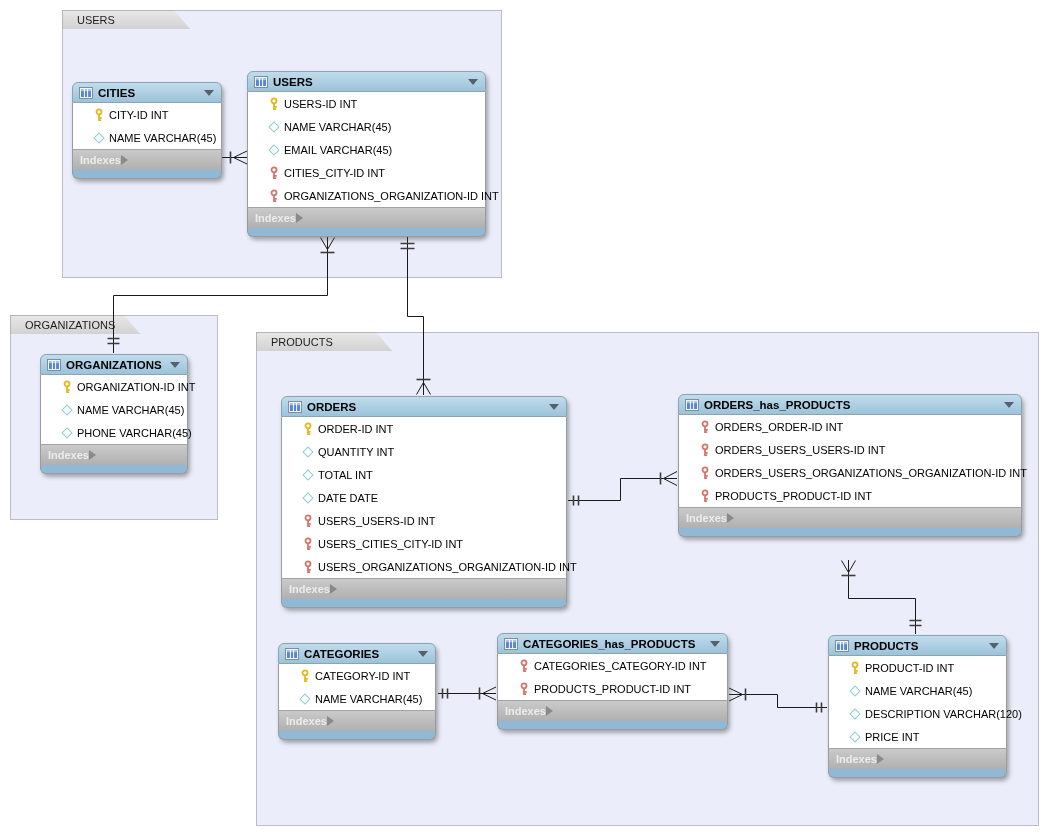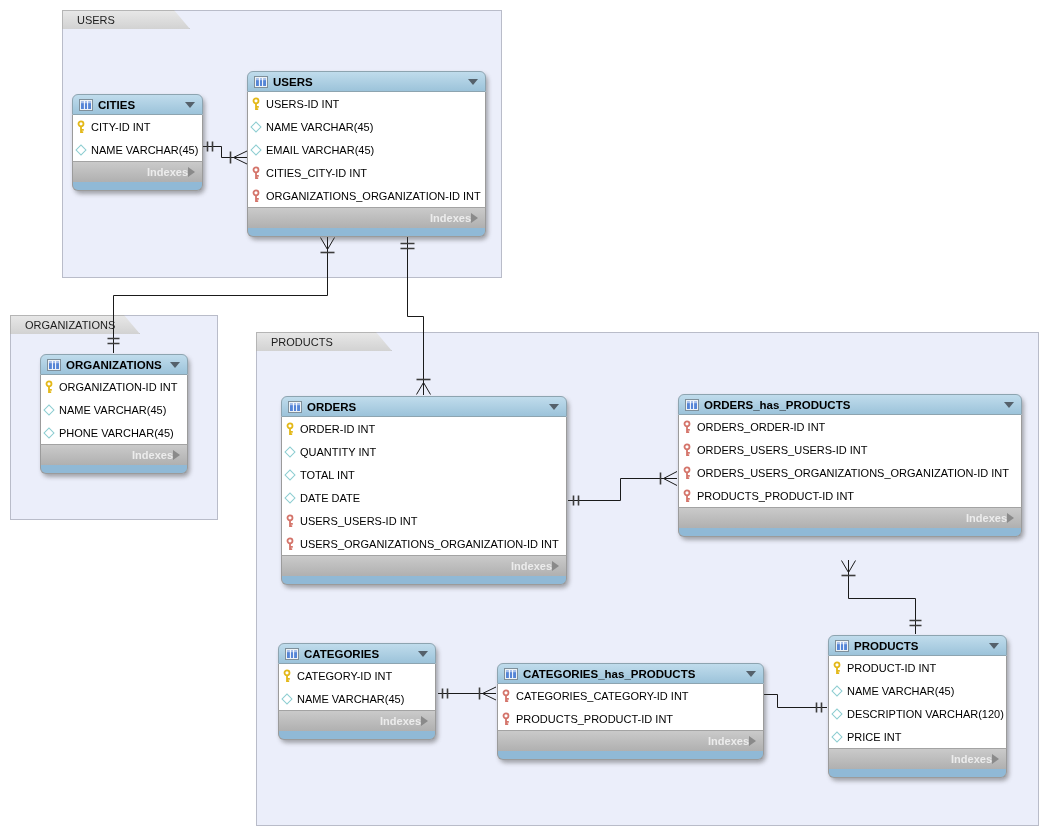--- a/index.html
+++ b/index.html
@@ -22,30 +22,30 @@
 
   
   .table{position:absolute;border-radius:7px;box-shadow:2px 3px 4px rgba(70,70,70,.45);}
   .thead{height:21px;background:linear-gradient(#c0dcec,#9cc3da);
          border:1px solid #8da4b0;border-radius:6px 6px 0 0;box-sizing:border-box;
          display:flex;align-items:center;padding:0 7px 0 6px;}
   .tname{font-weight:bold;font-size:11.5px;color:#000;margin-left:5px;flex:1;white-space:nowrap;}
   .tri-down{width:0;height:0;border-left:5px solid transparent;border-right:5px solid transparent;
             border-top:6px solid #55616b;display:inline-block;}
   .trows{background:#ffffff;border-left:1px solid #9b9b9b;border-right:1px solid #9b9b9b;}
-  .trow{height:23px;display:flex;align-items:center;padding:0 2px;font-size:11px;color:#000;white-space:nowrap;}
+  .trow{height:23px;display:flex;align-items:center;padding:0 20px;font-size:11px;color:#000;white-space:nowrap;}
   .cicon{width:12px;display:flex;justify-content:center;align-items:center;flex:none;}
   .clabel{margin-left:4px;}
   .pk{color:#e3b818;}
   .fk{color:#d4746a;}
   .diamond{width:6px;height:6px;border:1.5px solid #8ccdd1;background:#fff;
            transform:rotate(45deg);display:inline-block;}
   .indexes{height:20px;background:linear-gradient(#cacaca,#b0b0b0);
            border-left:1px solid #9b9b9b;border-right:1px solid #9b9b9b;border-top:1px solid #a3a3a3;
-           box-sizing:content-box;display:flex;align-items:center;justify-content:flex-end;
+           box-sizing:content-box;display:flex;align-items:center;justify-content:flex-start;
            padding:0 7px;font-size:11px;font-weight:bold;color:#ececec;}
   .tri-right{width:0;height:0;border-top:5px solid transparent;border-bottom:5px solid transparent;
              border-left:7px solid #8a8a8a;display:inline-block;}
   .bstrip{height:8px;background:#90b9d6;border:1px solid #9b9b9b;border-top:none;
           border-radius:0 0 6px 6px;}
   .hidden-defs{position:absolute;width:0;height:0;overflow:hidden;}
 </style>
 </head>
 <body>
 
@@ -121,21 +121,21 @@
       <path class="tick" d="M479.5 687.5 V699.5"></path>
     </g>
     <g>
       <path d="M729 694.5 H777.5 V707.5 H827"></path>
       <path d="M742.5 694.5 L729 688 M742.5 694.5 L729 701"></path>
       <path class="tick" d="M745.5 688.5 V700.5"></path>
       <path class="tick" d="M816.5 702.5 V712.5 M821.5 702.5 V712.5"></path>
     </g>
   </svg>
 
-  <div class="table" style="left:72px;top:94px;width:131px">
+  <div class="table" style="left:72px;top:82px;width:150px">
     <div class="thead">
       <svg width="14" height="12">
           <use href="#ic-table"></use>
         </svg>
       <span class="tname">CITIES</span>
       <i class="tri-down"></i>
     </div>
     <div class="trows">
       <div class="trow">
         <span class="cicon">
@@ -291,20 +291,28 @@
             </svg>
           </span>
         <span class="clabel">USERS_USERS-ID INT</span>
       </div>
       <div class="trow">
         <span class="cicon">
             <svg class="fk" width="10" height="14">
               <use href="#ic-key"></use>
             </svg>
           </span>
+        <span class="clabel">USERS_CITIES_CITY-ID INT</span>
+      </div>
+      <div class="trow">
+        <span class="cicon">
+            <svg class="fk" width="10" height="14">
+              <use href="#ic-key"></use>
+            </svg>
+          </span>
         <span class="clabel">USERS_ORGANIZATIONS_ORGANIZATION-ID INT</span>
       </div>
     </div>
     <div class="indexes">
       <span>Indexes</span>
       <i class="tri-right"></i>
     </div>
     <div class="bstrip"></div>
   </div>
 
@@ -381,21 +389,21 @@
         <span class="clabel">NAME VARCHAR(45)</span>
       </div>
     </div>
     <div class="indexes">
       <span>Indexes</span>
       <i class="tri-right"></i>
     </div>
     <div class="bstrip"></div>
   </div>
 
-  <div class="table" style="left:497px;top:663px;width:267px">
+  <div class="table" style="left:497px;top:633px;width:231px">
     <div class="thead">
       <svg width="14" height="12">
           <use href="#ic-table"></use>
         </svg>
       <span class="tname">CATEGORIES_has_PRODUCTS</span>
       <i class="tri-down"></i>
     </div>
     <div class="trows">
       <div class="trow">
         <span class="cicon">

